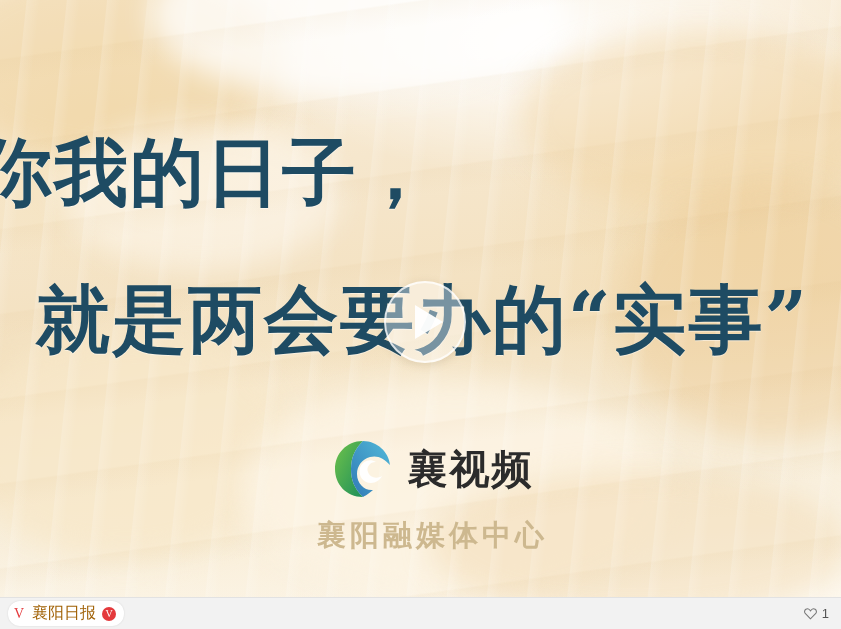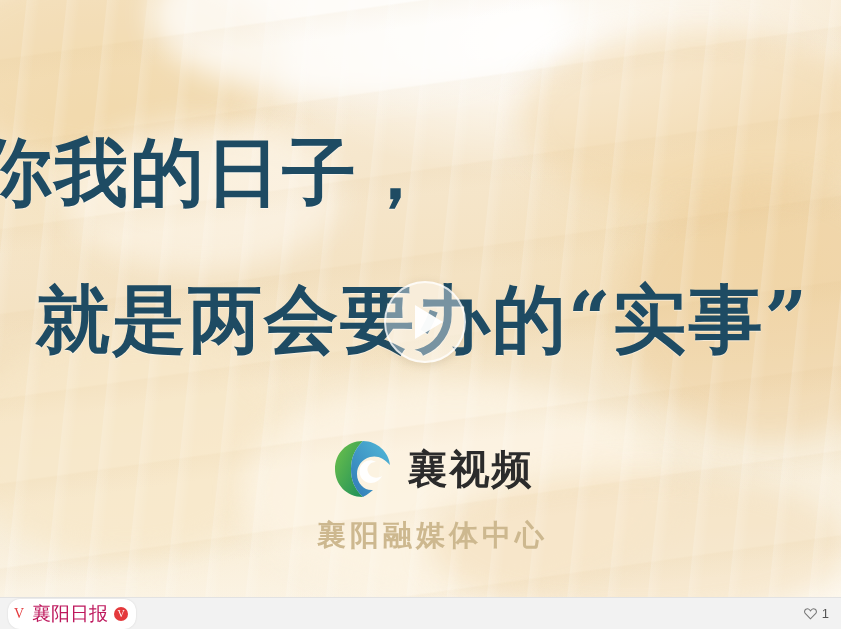--- a/index.html
+++ b/index.html
@@ -160,22 +160,22 @@
   .publisher {
     display: flex;
     align-items: center;
     gap: 6px;
     background: #ffffff;
     border-radius: 12px;
     padding: 2px 8px 2px 4px;
     box-shadow: 0 0 2px rgba(0,0,0,0.12);
   }
   .publisher-name {
-    font-size: 19px;
-    color: #be185d;
+    font-size: 16px;
+    color: #a16207;
   }
   .v-badge {
     width: 14px;
     height: 14px;
     border-radius: 50%;
     background: #e4393c;
     color: #ffffff;
     font-size: 10px;
     line-height: 14px;
     text-align: center;

